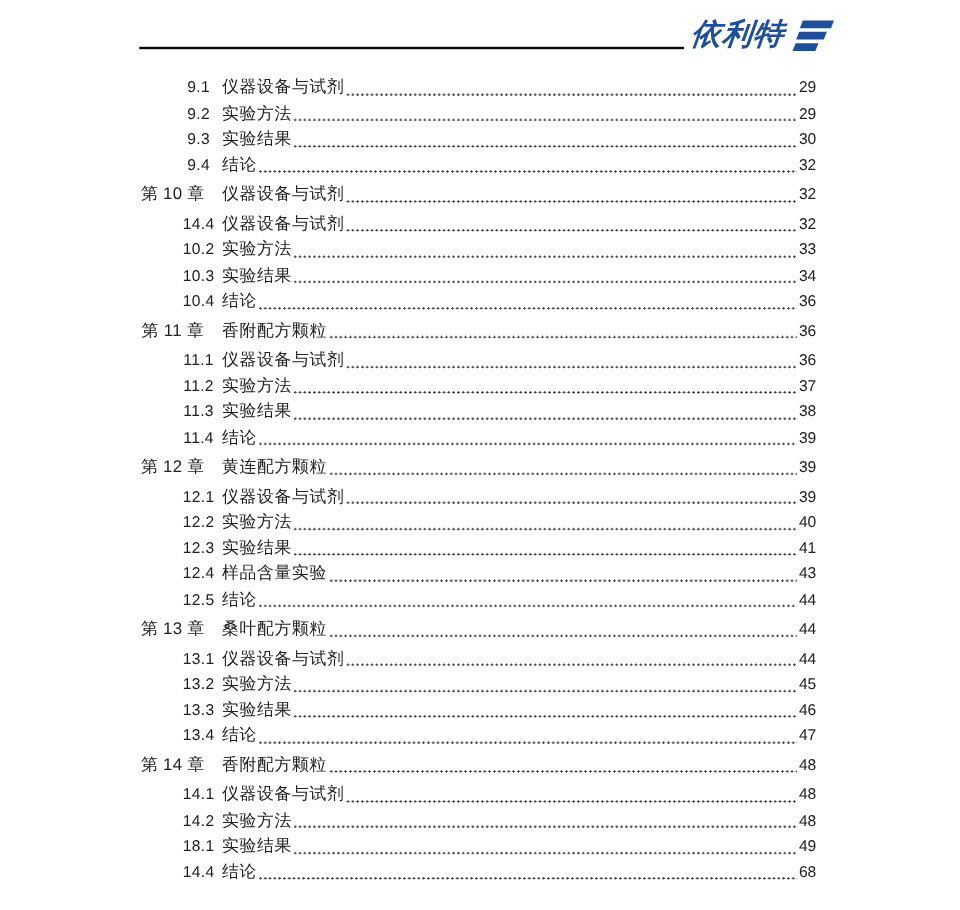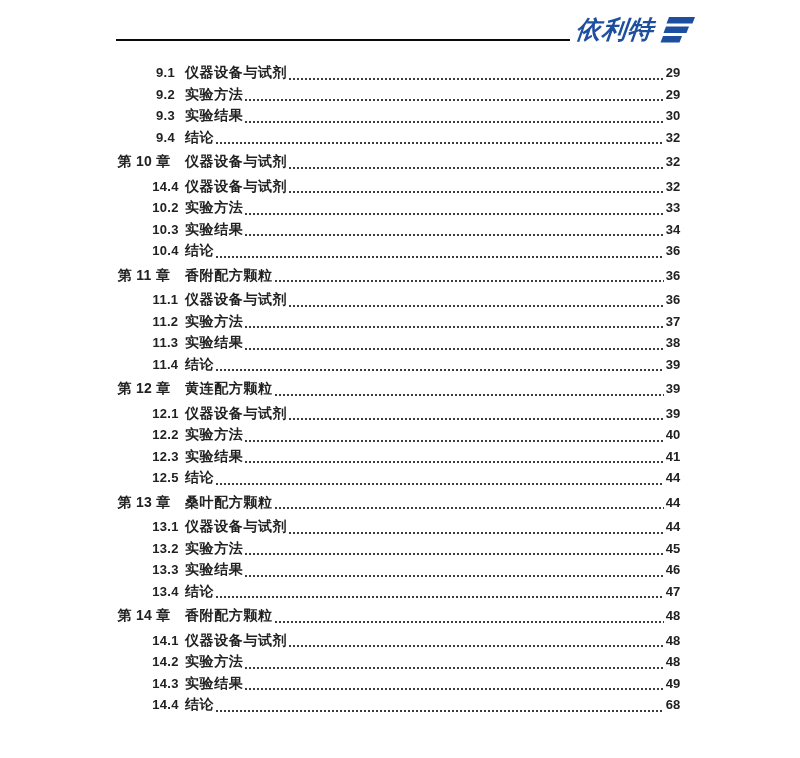--- a/index.html
+++ b/index.html
@@ -12,21 +12,21 @@
   }
   .logo{
     position:absolute;left:576px;top:14px;display:flex;align-items:flex-start;gap:3px;
   }
   .logo-text{
     font-size:25px;font-weight:bold;font-style:italic;color:#1e4f9e;
     letter-spacing:1px;transform:skewX(-6deg);line-height:30px;white-space:nowrap;
   }
   .logo-stripes{margin-top:2px;flex:none}
   .toc{
-    position:absolute;left:103px;top:62px;width:578px;font-weight:bold;
+    position:absolute;left:103px;top:62px;width:578px;
   }
   .row{
     display:flex;align-items:baseline;height:21.5px;line-height:21.5px;
     font-size:14px;white-space:nowrap;
   }
   .row.chapter{margin-top:3px;margin-bottom:3px}
   .num{flex:0 0 82px;letter-spacing:.3px}
   .row.item .num{padding-left:43px;box-sizing:border-box;font-size:13px}
   .title{flex:0 0 auto;letter-spacing:.6px}
   .dots{
@@ -158,20 +158,26 @@
         <span class="dots"></span>
         <span class="page">40</span>
       </div>
       <div class="row item">
         <span class="num">12.3</span>
         <span class="title">实验结果</span>
         <span class="dots"></span>
         <span class="page">41</span>
       </div>
       <div class="row item">
+        <span class="num">12.4</span>
+        <span class="title">样品含量实验</span>
+        <span class="dots"></span>
+        <span class="page">43</span>
+      </div>
+      <div class="row item">
         <span class="num">12.5</span>
         <span class="title">结论</span>
         <span class="dots"></span>
         <span class="page">44</span>
       </div>
       <div class="row chapter">
         <span class="num">第 13 章</span>
         <span class="title">桑叶配方颗粒</span>
         <span class="dots"></span>
         <span class="page">44</span>
@@ -212,21 +218,21 @@
         <span class="dots"></span>
         <span class="page">48</span>
       </div>
       <div class="row item">
         <span class="num">14.2</span>
         <span class="title">实验方法</span>
         <span class="dots"></span>
         <span class="page">48</span>
       </div>
       <div class="row item">
-        <span class="num">14.3</span>
+        <span class="num">18.1</span>
         <span class="title">实验结果</span>
         <span class="dots"></span>
         <span class="page">49</span>
       </div>
       <div class="row item">
         <span class="num">14.4</span>
         <span class="title">结论</span>
         <span class="dots"></span>
         <span class="page">68</span>
       </div>

